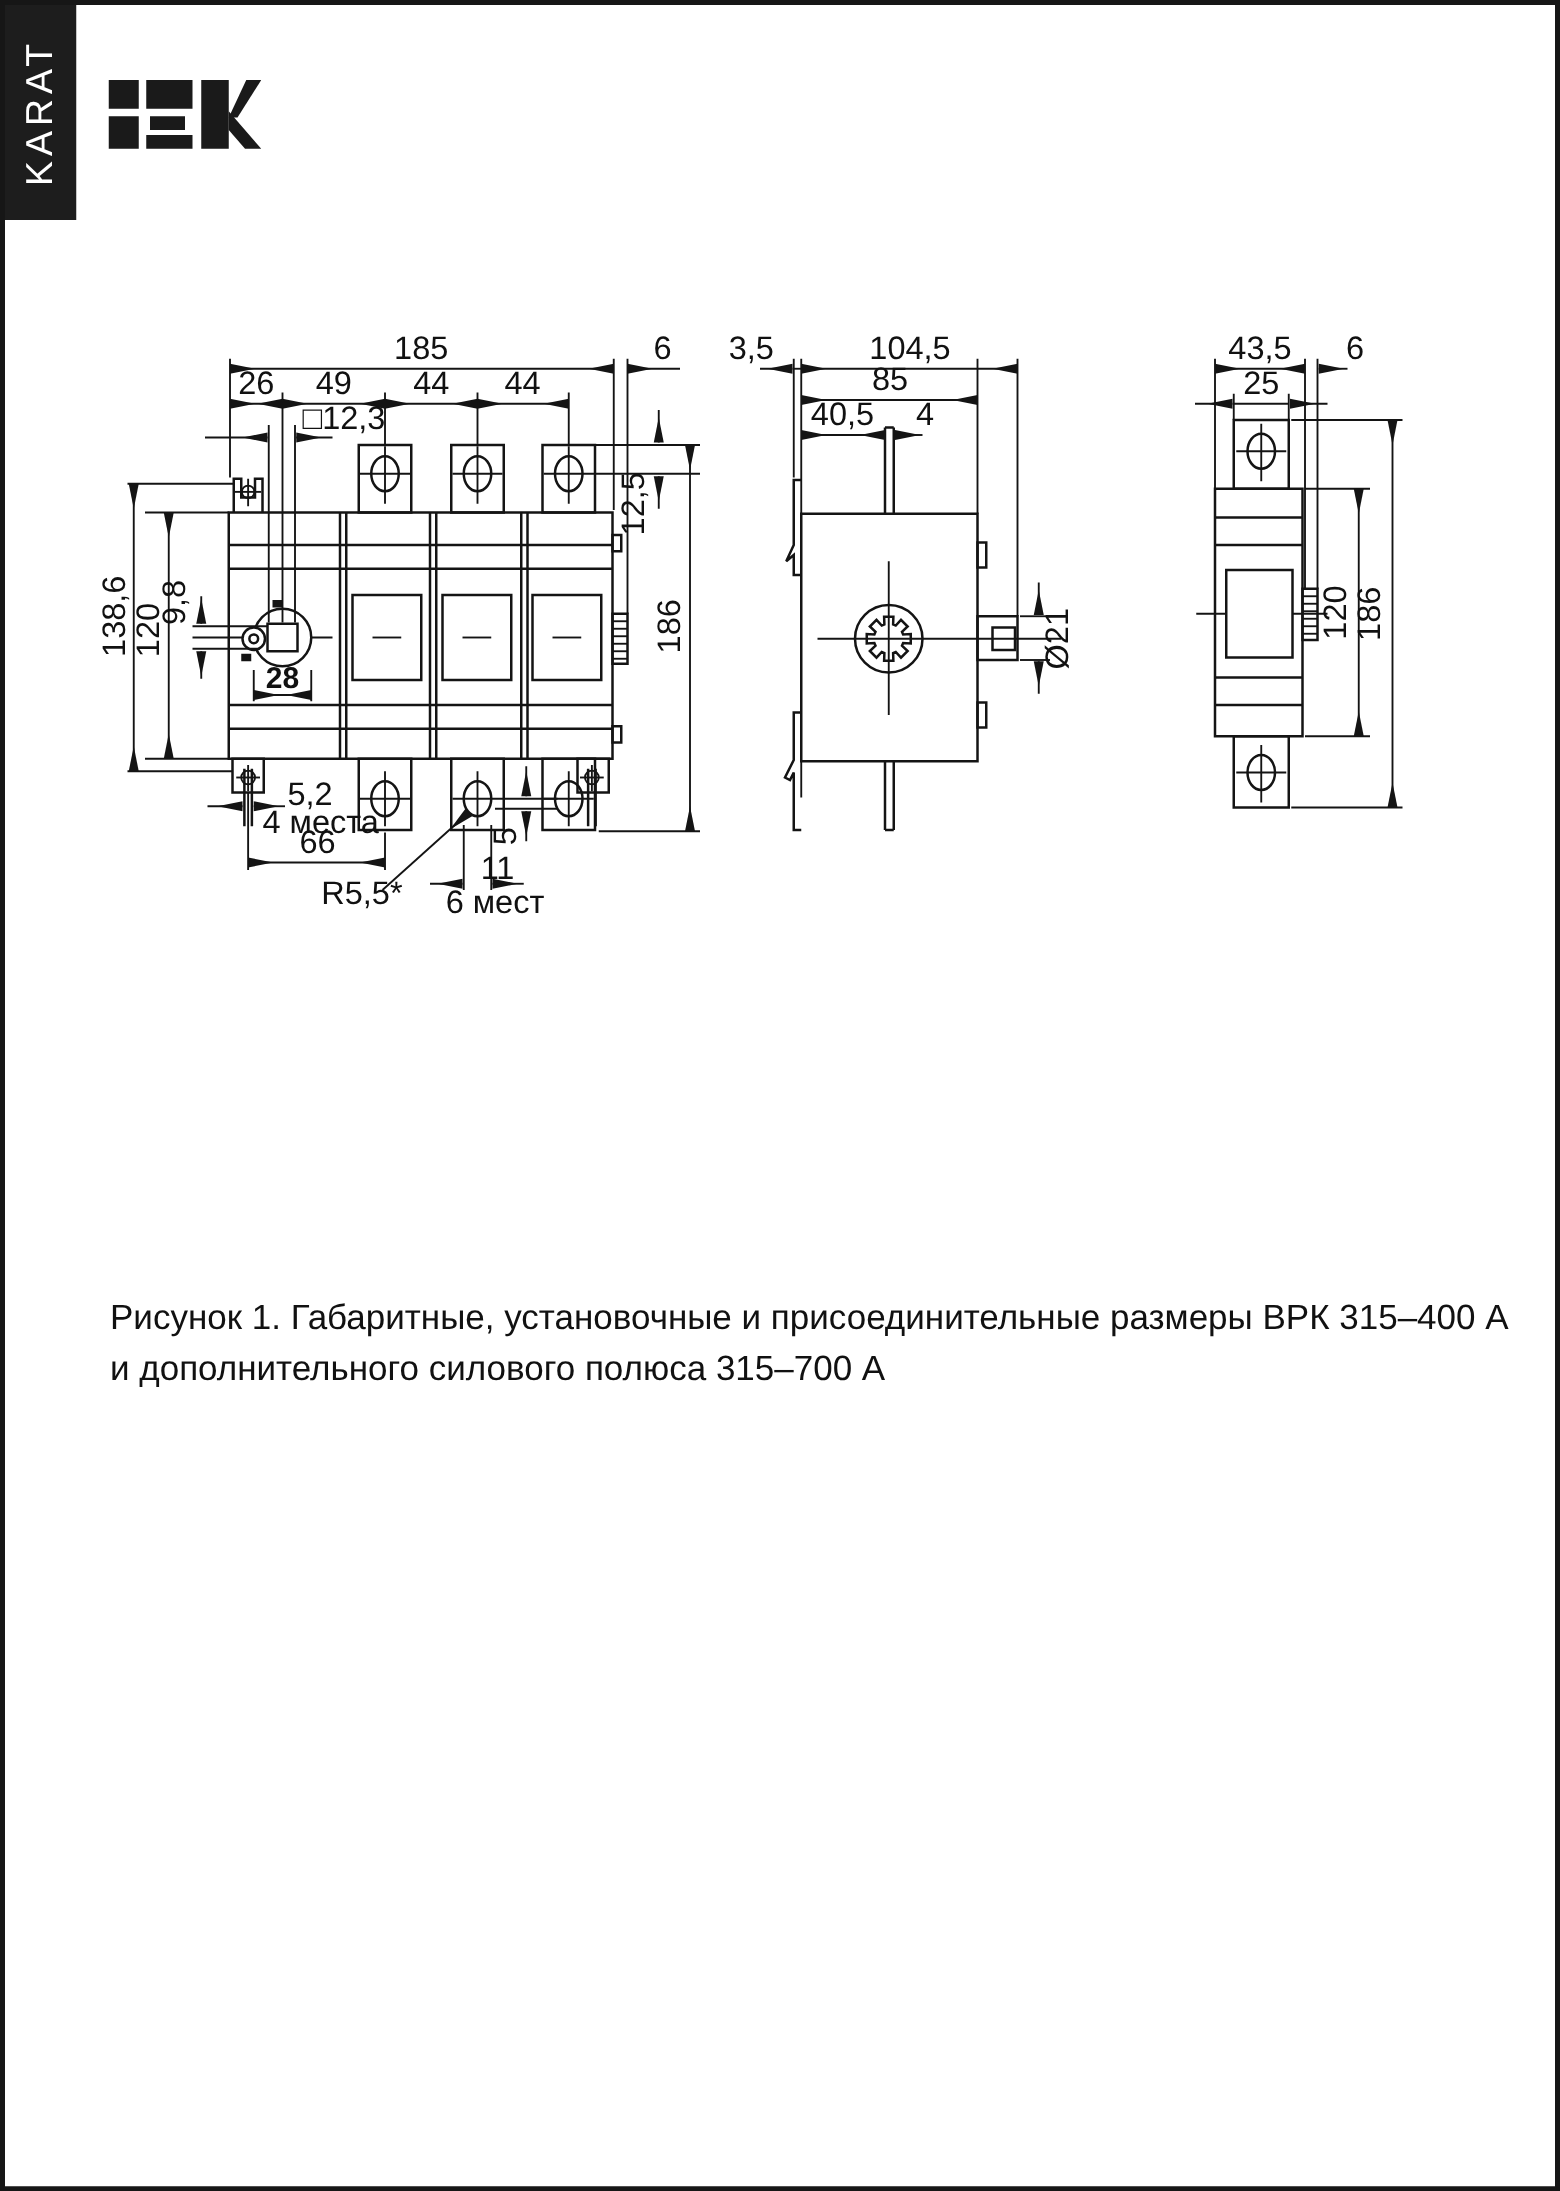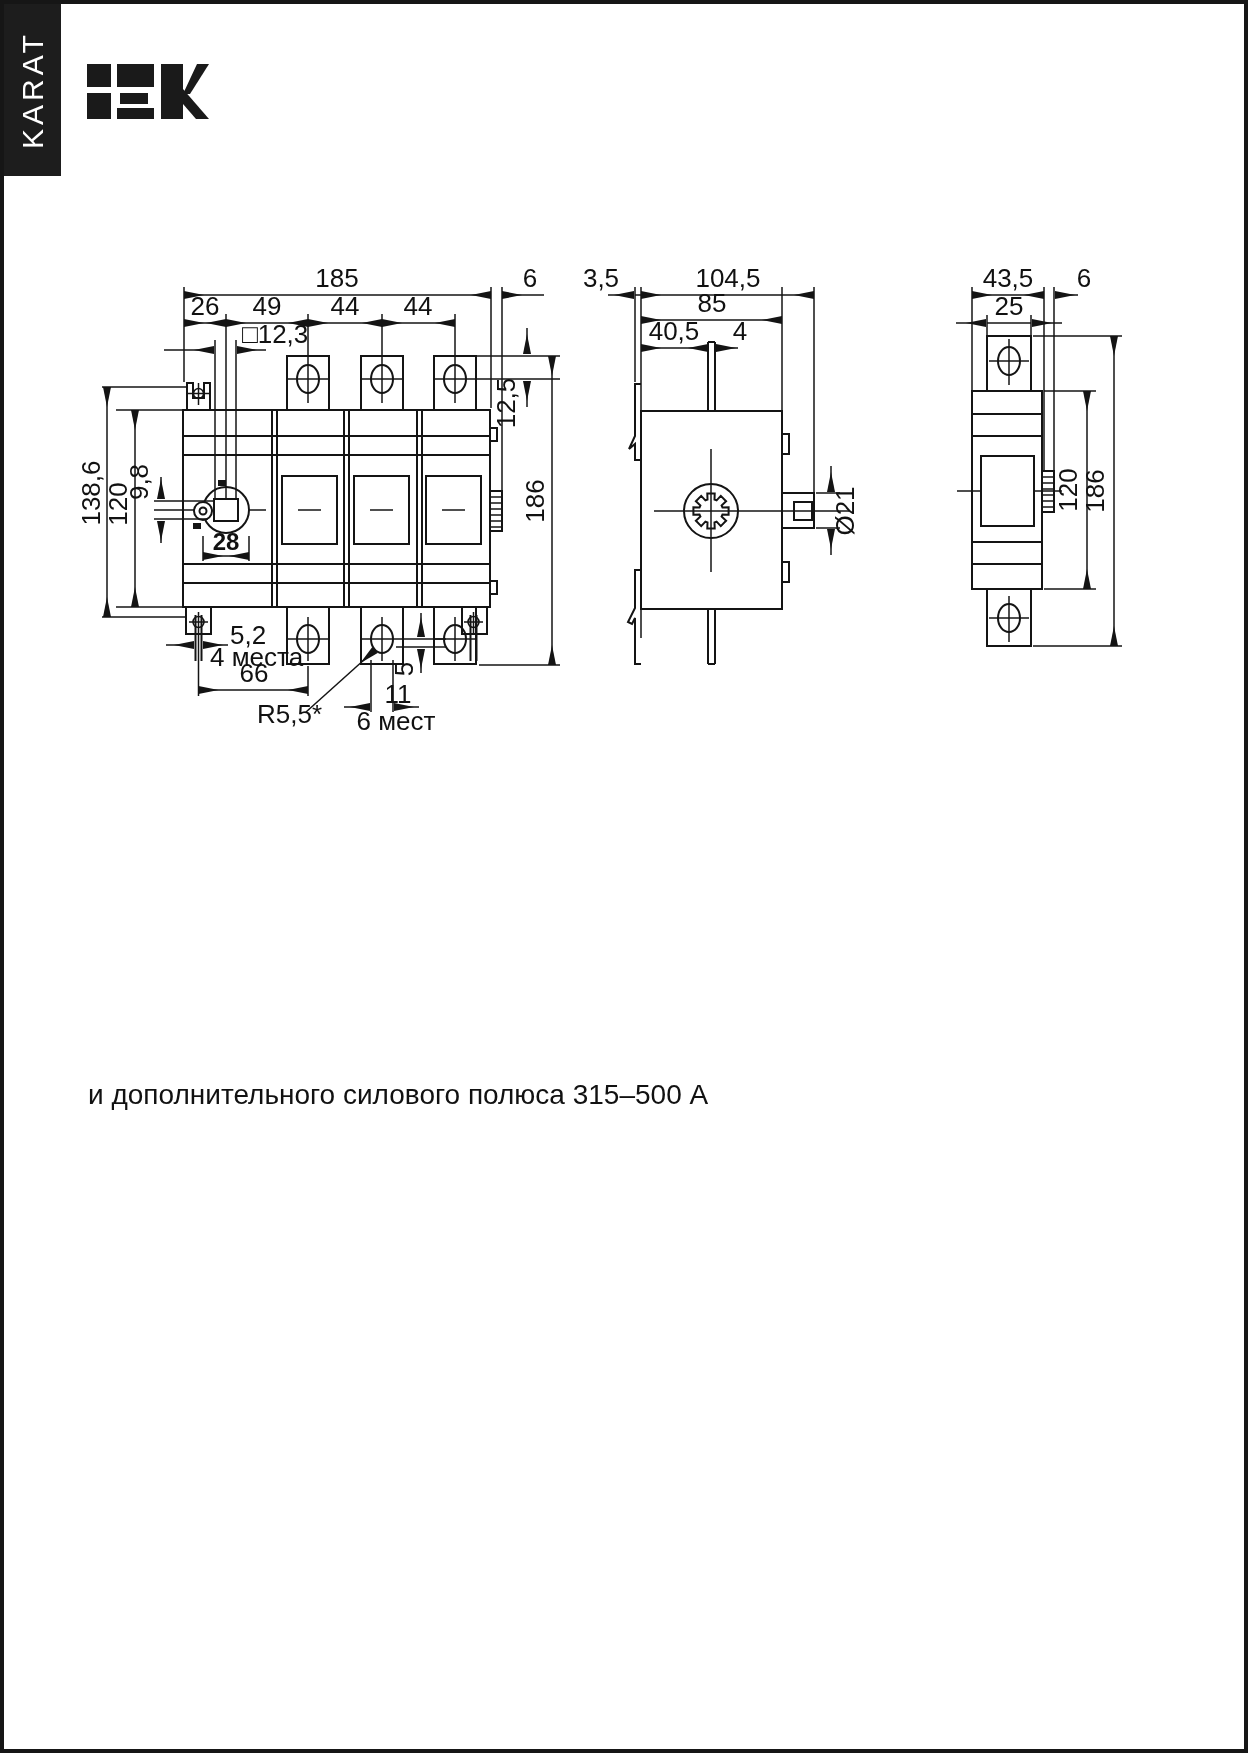--- a/index.html
+++ b/index.html
@@ -305,15 +305,16 @@
       <line class="dm" x1="1110" y1="332" x2="1110" y2="642" marker-start="url(#ar)" marker-end="url(#ar)"></line>
 
       <text class="tx" x="1004" y="283" text-anchor="middle">43,5</text>
       <text class="tx" x="1080" y="283" text-anchor="middle">6</text>
       <text class="tx" x="1005" y="311" text-anchor="middle">25</text>
       <text class="tx" x="1073" y="486" text-anchor="middle" transform="rotate(-90 1073 486)">120</text>
       <text class="tx" x="1100" y="487" text-anchor="middle" transform="rotate(-90 1100 487)">186</text>
     </g>
   </svg>
 
-  <div class="caption cap2">и дополнительного силового полюса 315–500 А</div>
+  <div class="caption cap1">Рисунок 1. Габаритные, установочные и присоединительные размеры ВРК 315–400 А</div>
+  <div class="caption cap2">и дополнительного силового полюса 315–700 А</div>
 
 </div>
 
 </body></html>

